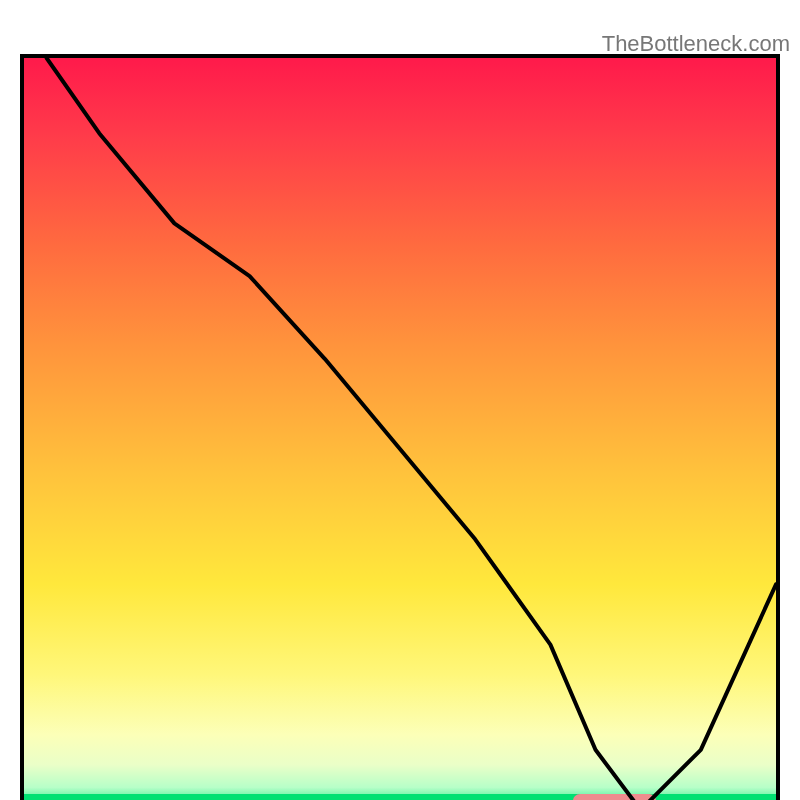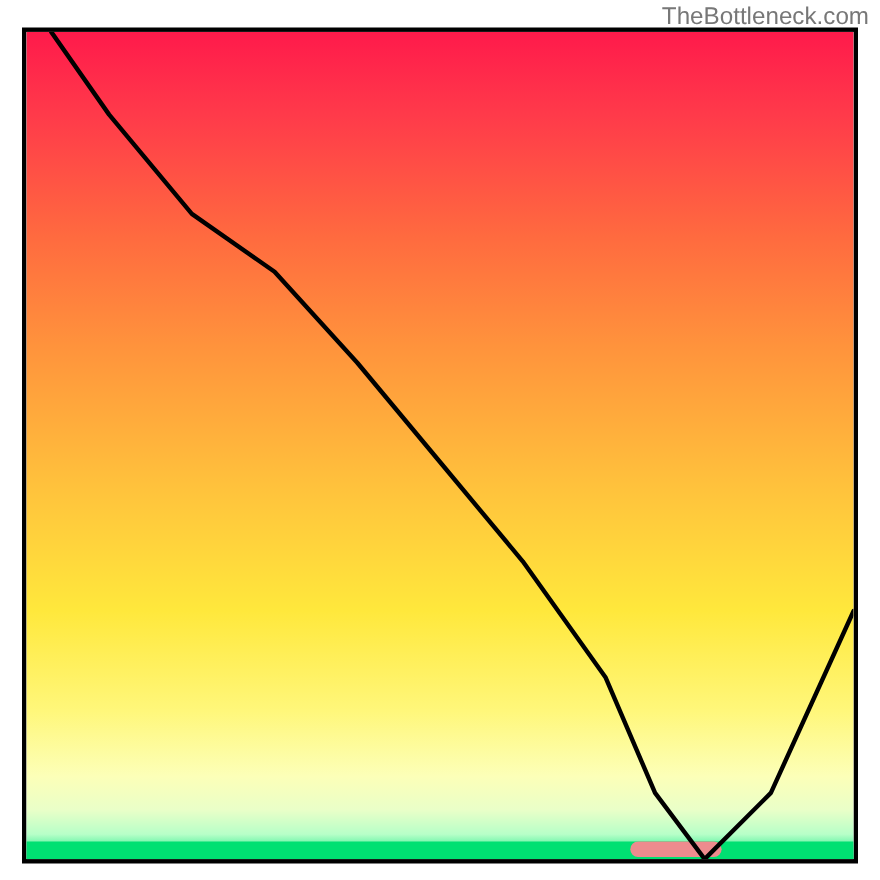--- a/index.html
+++ b/index.html
@@ -7,20 +7,21 @@
     padding: 0;
     width: 800px;
     height: 800px;
     background: #fff;
     font-family: Arial, sans-serif;
   }
   .container {
     position: relative;
     width: 800px;
     height: 564px;
+    margin-top: 29px;
   }
   .watermark {
     position: absolute;
     top: 2px;
     right: 10px;
     color: #777;
     font-size: 22px;
     font-weight: 500;
     z-index: 10;
   }

